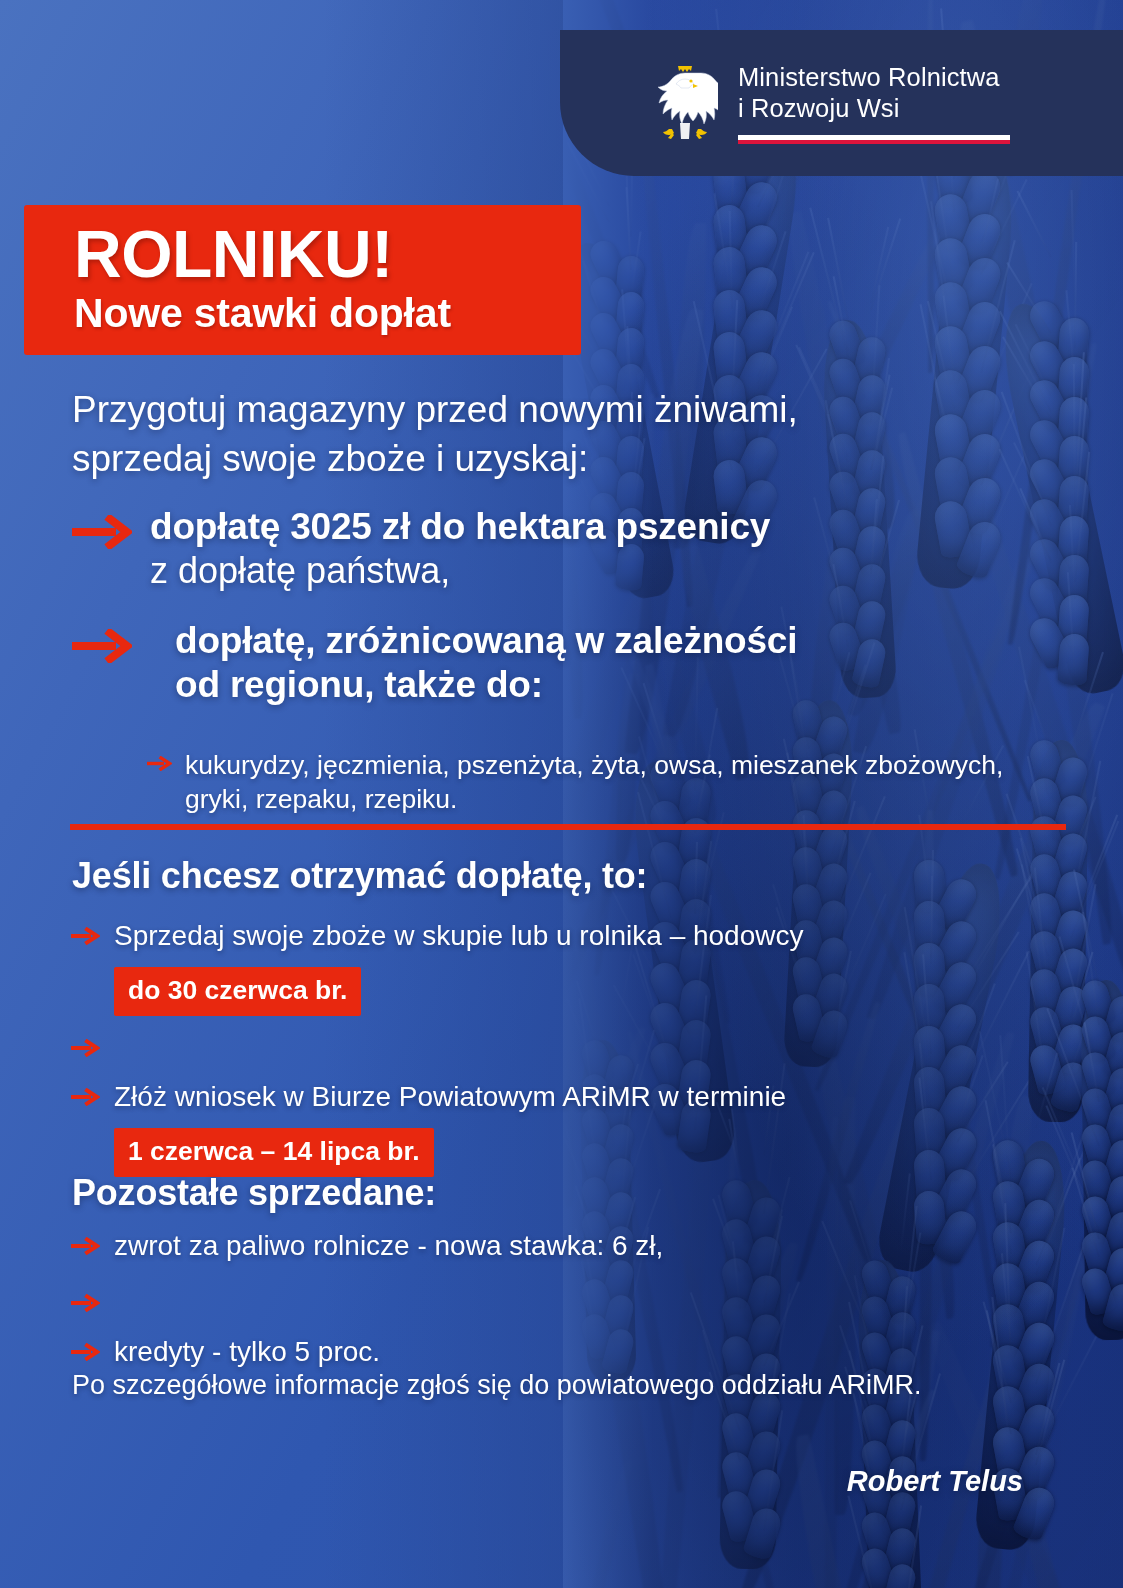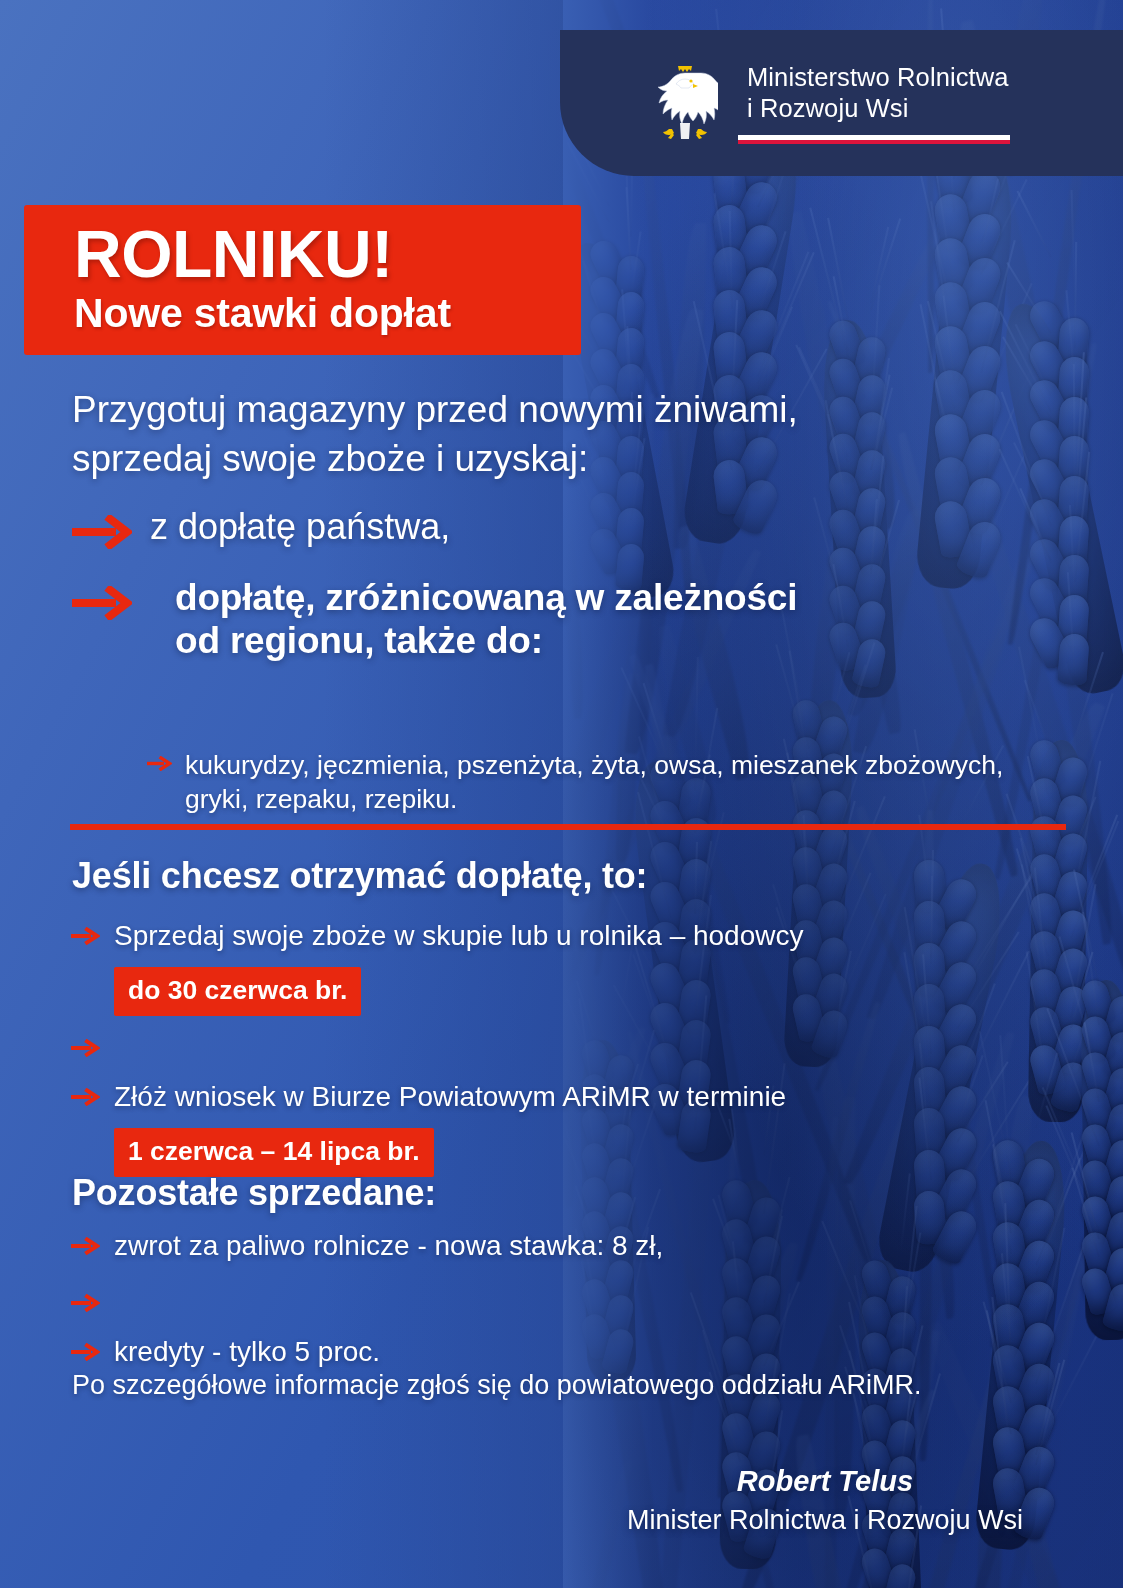--- a/index.html
+++ b/index.html
@@ -82,21 +82,20 @@
   }
   .eagle-emblem { width:66px; height:92px; flex:0 0 auto; }
   .ministry-block { display:flex; flex-direction:column; gap:8px; }
   .ministry-name {
     color:#ffffff;
     font-size:25.5px;
     line-height:1.20;
     font-weight:400;
     letter-spacing:.1px;
     white-space:pre-line;
-    margin-left:9px;
   }
   .flag-bar { width:272px; height:9px; display:flex; flex-direction:column; margin-top:4px; }
   .flag-bar span { display:block; height:50%; }
   .flag-white { background:#ffffff; }
   .flag-red   { background:#dc143c; }
 
   
   .content { position:absolute; inset:0; z-index:6; }
 
   .title-banner {
@@ -830,20 +829,21 @@
 sprzedaj swoje zboże i uzyskaj:</div>
 
     <div class="big-bullets">
 
       <div class="big-bullet">
         <svg class="arrow-lg" viewBox="0 0 62 34">
           <path d="M2 17 H46" stroke="#E8280F" stroke-width="8" fill="none"></path>
           <path d="M40 4 L57 17 L40 30" stroke="#E8280F" stroke-width="8" fill="none" stroke-linecap="square"></path>
         </svg>
         <div class="bb-text">
+          <div class="bb-strong">dopłatę 3025 zł do hektara pszenicy</div>
           <div class="bb-normal">z dopłatę państwa,</div>
         </div>
       </div>
 
       <div class="big-bullet" style="margin-top:26px;gap:43px;">
         <svg class="arrow-lg" viewBox="0 0 62 34">
           <path d="M2 17 H46" stroke="#E8280F" stroke-width="8" fill="none"></path>
           <path d="M40 4 L57 17 L40 30" stroke="#E8280F" stroke-width="8" fill="none" stroke-linecap="square"></path>
         </svg>
         <div class="bb-text">
@@ -898,21 +898,21 @@
 
     <div class="section-heading" id="h-pozostale">Pozostałe sprzedane:</div>
 
     <div class="step-list" id="steps-pozostale">
 
       <div class="step-row" style="margin-bottom:22px;">
         <svg class="arrow-sm" viewBox="0 0 30 18">
           <path d="M1 9 H21" stroke="#E8280F" stroke-width="4" fill="none"></path>
           <path d="M17 2.5 L27 9 L17 15.5" stroke="#E8280F" stroke-width="4" fill="none" stroke-linecap="square"></path>
         </svg>
-        <div class="step-text">zwrot za paliwo rolnicze - nowa stawka: 8 zł,</div>
+        <div class="step-text">zwrot za paliwo rolnicze - nowa stawka: 6 zł,</div>
       </div>
 
       <div class="step-row" style="margin-bottom:22px;">
         <svg class="arrow-sm" viewBox="0 0 30 18">
           <path d="M1 9 H21" stroke="#E8280F" stroke-width="4" fill="none"></path>
           <path d="M17 2.5 L27 9 L17 15.5" stroke="#E8280F" stroke-width="4" fill="none" stroke-linecap="square"></path>
         </svg>
       </div>
 
       <div class="step-row">
@@ -922,17 +922,16 @@
         </svg>
         <div class="step-text">kredyty - tylko 5 proc.</div>
       </div>
 
     </div>
 
     <div class="footnote">Po szczegółowe informacje zgłoś się do powiatowego oddziału ARiMR.</div>
 
     <div class="signature">
       <div class="sig-name">Robert Telus</div>
-      <div class="sig-role">Minister Rolnictwa i Rozwoju Wsi</div>
     </div>
 
   </div>
 </div>
 
 </body></html>

